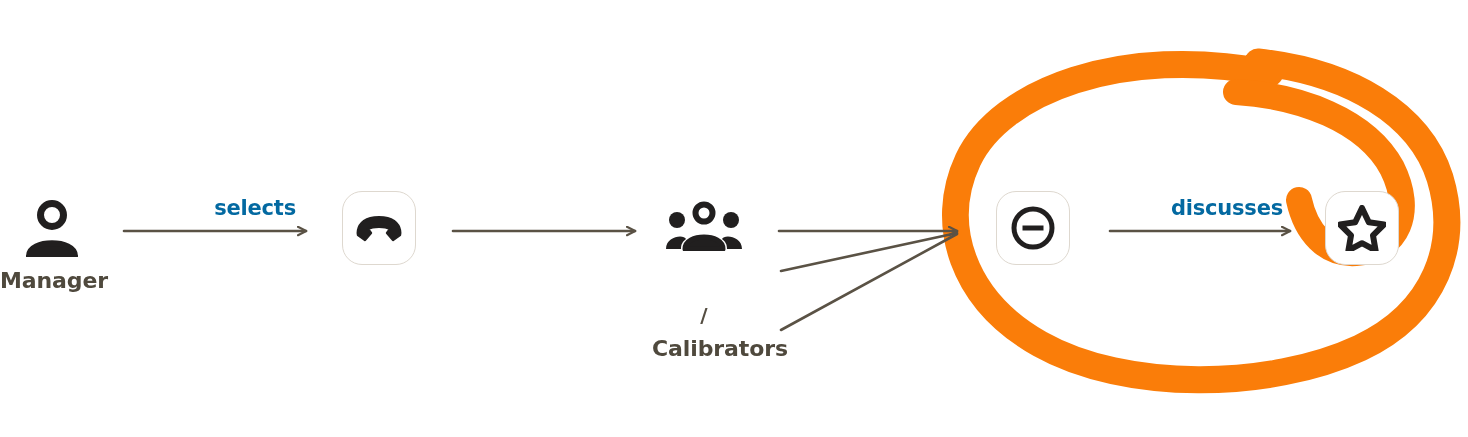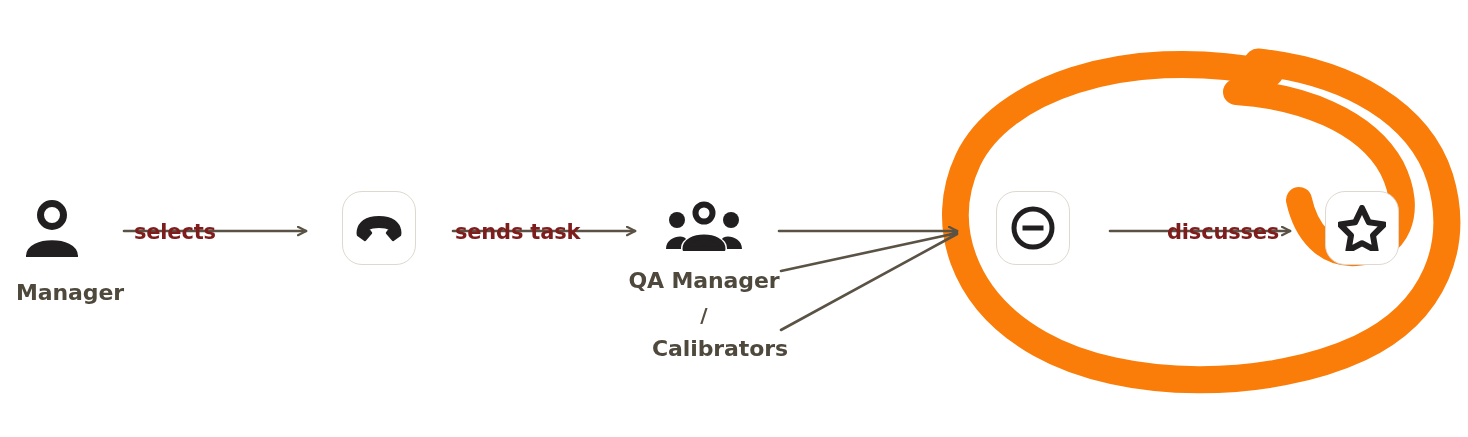--- a/index.html
+++ b/index.html
@@ -32,25 +32,24 @@
     color: #4f493d;
     white-space: nowrap;
     text-align: center;
     letter-spacing: -0.1px;
   }
   .edge-label {
     position: absolute;
     font-family: "DejaVu Sans", sans-serif;
     font-size: 21px;
     font-weight: 600;
-    color: #7f1d1d;
+    color: #0369a1;
     white-space: nowrap;
-    text-align: left;
+    text-align: right;
     letter-spacing: -0.2px;
-    margin-top: 24px;
   }
   .icon-box {
     position: absolute;
     width: 74px;
     height: 74px;
     border: 1.5px solid #ded8cf;
     border-radius: 20px;
     background: #ffffff;
     box-sizing: border-box;
     display: flex;
@@ -125,21 +124,21 @@
     </g>
   </svg>
 
   <div class="icon-plain" style="left:18px; top:196px; width:68px; height:64px;">
     <svg width="56" height="58" viewBox="0 0 56 58">
       <circle cx="28" cy="16" r="11.5" fill="none" stroke="#211f1f" stroke-width="7"></circle>
       <path d="M 5 57 C 5 40, 51 40, 51 57 Z" fill="#211f1f"></path>
       <path d="M 5 57 C 5 40, 51 40, 51 57 Z" fill="none" stroke="#211f1f" stroke-width="6" stroke-linejoin="round"></path>
     </svg>
   </div>
-  <div class="node-label" style="left:16px; top:268px; width:108px;margin-top:12px;">Manager</div>
+  <div class="node-label" style="left:0px; top:268px; width:108px;">Manager</div>
 
   <div class="icon-box" style="left:342px; top:191px;">
     <svg width="48" height="30" viewBox="0 0 48 30">
       <path d="M 3 22
                C 3 22, 1 14, 9 8
                C 16 3, 32 3, 39 8
                C 47 14, 45 22, 45 22
                L 38 27 L 32 20 L 35 16
                C 30 13, 18 13, 13 16
                L 16 20 L 10 27 Z" fill="#211f1f" stroke="#211f1f" stroke-width="2.4" stroke-linejoin="round"></path>
@@ -150,34 +149,32 @@
     <svg width="76" height="50" viewBox="0 0 76 50">
       <circle cx="38" cy="12" r="8.5" fill="none" stroke="#211f1f" stroke-width="6"></circle>
       <path d="M 19 48 C 19 32, 57 32, 57 48 Z" fill="#211f1f"></path>
       <path d="M 19 48 C 19 32, 57 32, 57 48 Z" fill="none" stroke="#211f1f" stroke-width="5" stroke-linejoin="round"></path>
       <circle cx="11" cy="19" r="8" fill="#211f1f"></circle>
       <path d="M 0 48 C 0 35, 18 33, 20 38 C 16 41, 15 44, 15 48 Z" fill="#211f1f"></path>
       <circle cx="65" cy="19" r="8" fill="#211f1f"></circle>
       <path d="M 76 48 C 76 35, 58 33, 56 38 C 60 41, 61 44, 61 48 Z" fill="#211f1f"></path>
     </svg>
   </div>
-  <div class="node-label" style="left:614px; top:268px; width:180px;">QA Manager</div>
   <div class="slash-label" style="left:614px; top:303px; width:180px;">/</div>
   <div class="node-label" style="left:630px; top:336px; width:180px;">Calibrators</div>
 
   <div class="icon-box" style="left:996px; top:191px;">
     <svg width="46" height="46" viewBox="0 0 46 46">
       <circle cx="23" cy="23" r="19" fill="none" stroke="#211f1f" stroke-width="5"></circle>
       <line x1="12.5" y1="23" x2="33.5" y2="23" stroke="#211f1f" stroke-width="5" stroke-linecap="butt"></line>
     </svg>
   </div>
 
   <div class="icon-box" style="left:1325px; top:191px;">
     <svg width="48" height="46" viewBox="0 0 48 46">
       <path d="M 24 3 L 30.8 17.2 L 46 19.4 L 35 30.4 L 37.6 45.4 L 24 38.2 L 10.4 45.4 L 13 30.4 L 2 19.4 L 17.2 17.2 Z" fill="none" stroke="#211f1f" stroke-width="6" stroke-linejoin="round"></path>
     </svg>
   </div>
 
   <div class="edge-label" style="left:134px; top:196px; width:162px;">selects</div>
-  <div class="edge-label" style="left:455px; top:196px; width:178px;">sends task</div>
-  <div class="edge-label" style="left:1167px; top:196px; width:170px;">discusses</div>
+  <div class="edge-label" style="left:1113px; top:196px; width:170px;">discusses</div>
 
 </div>
 
 </body></html>

